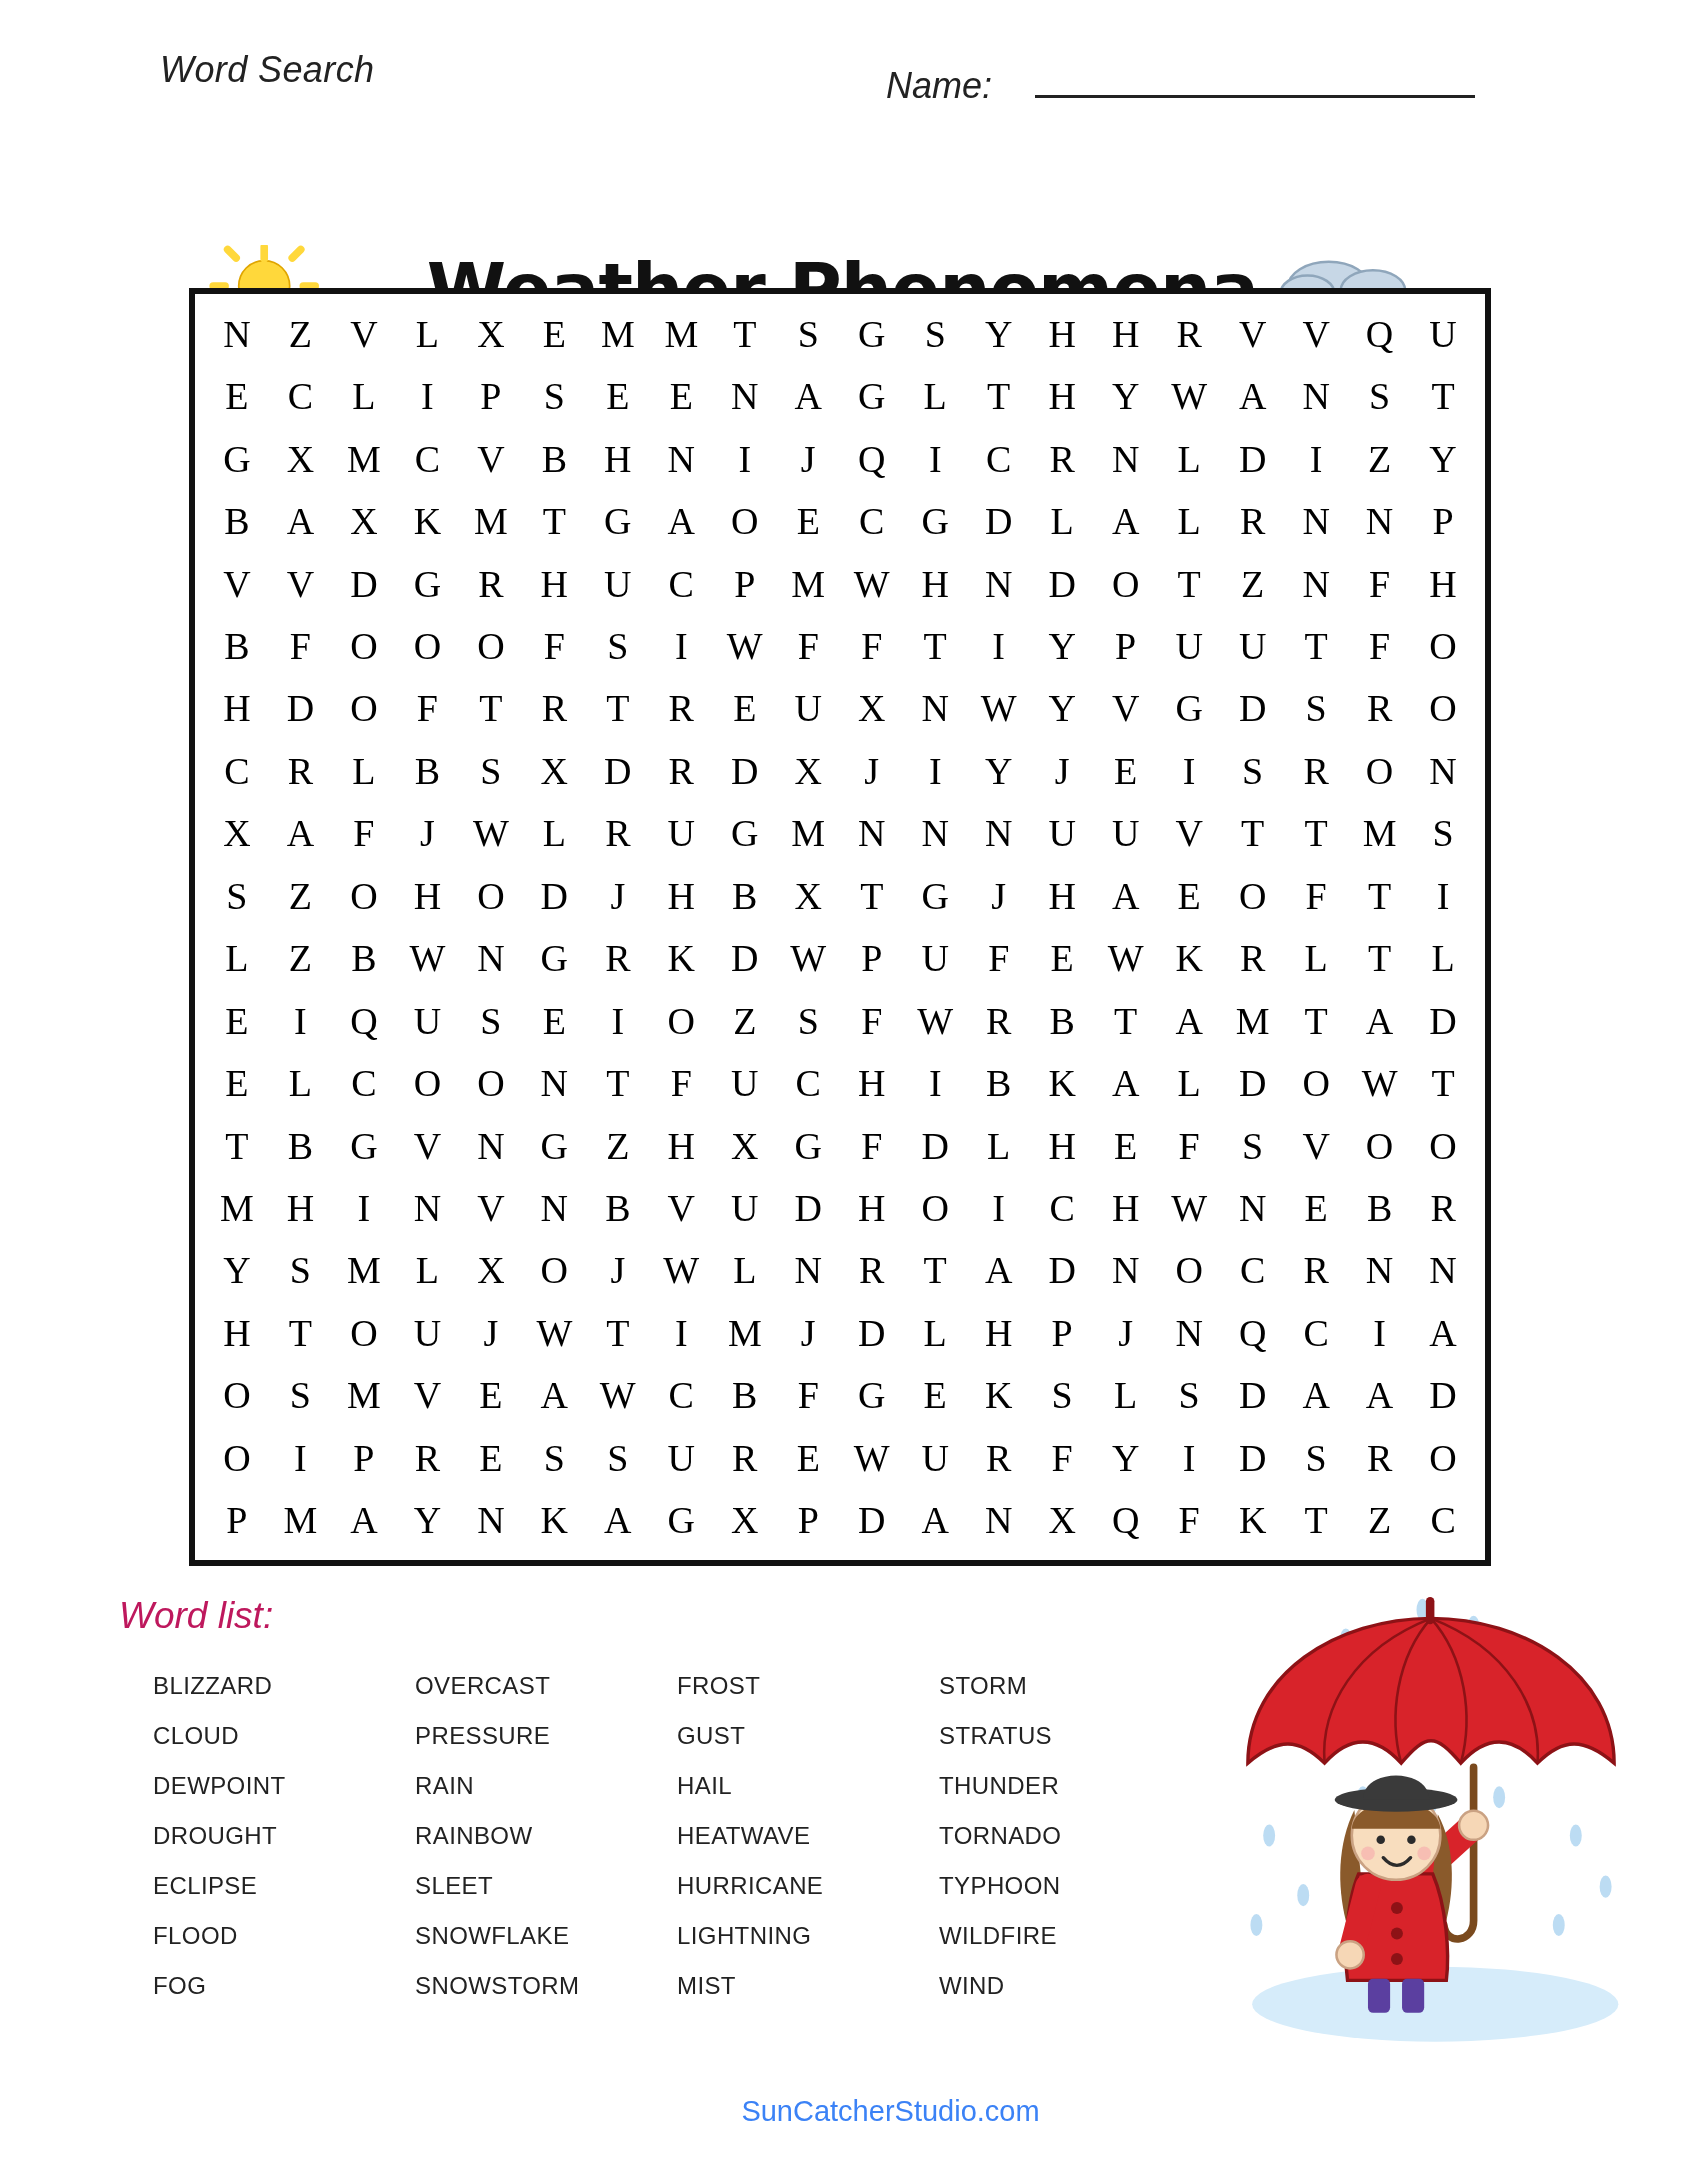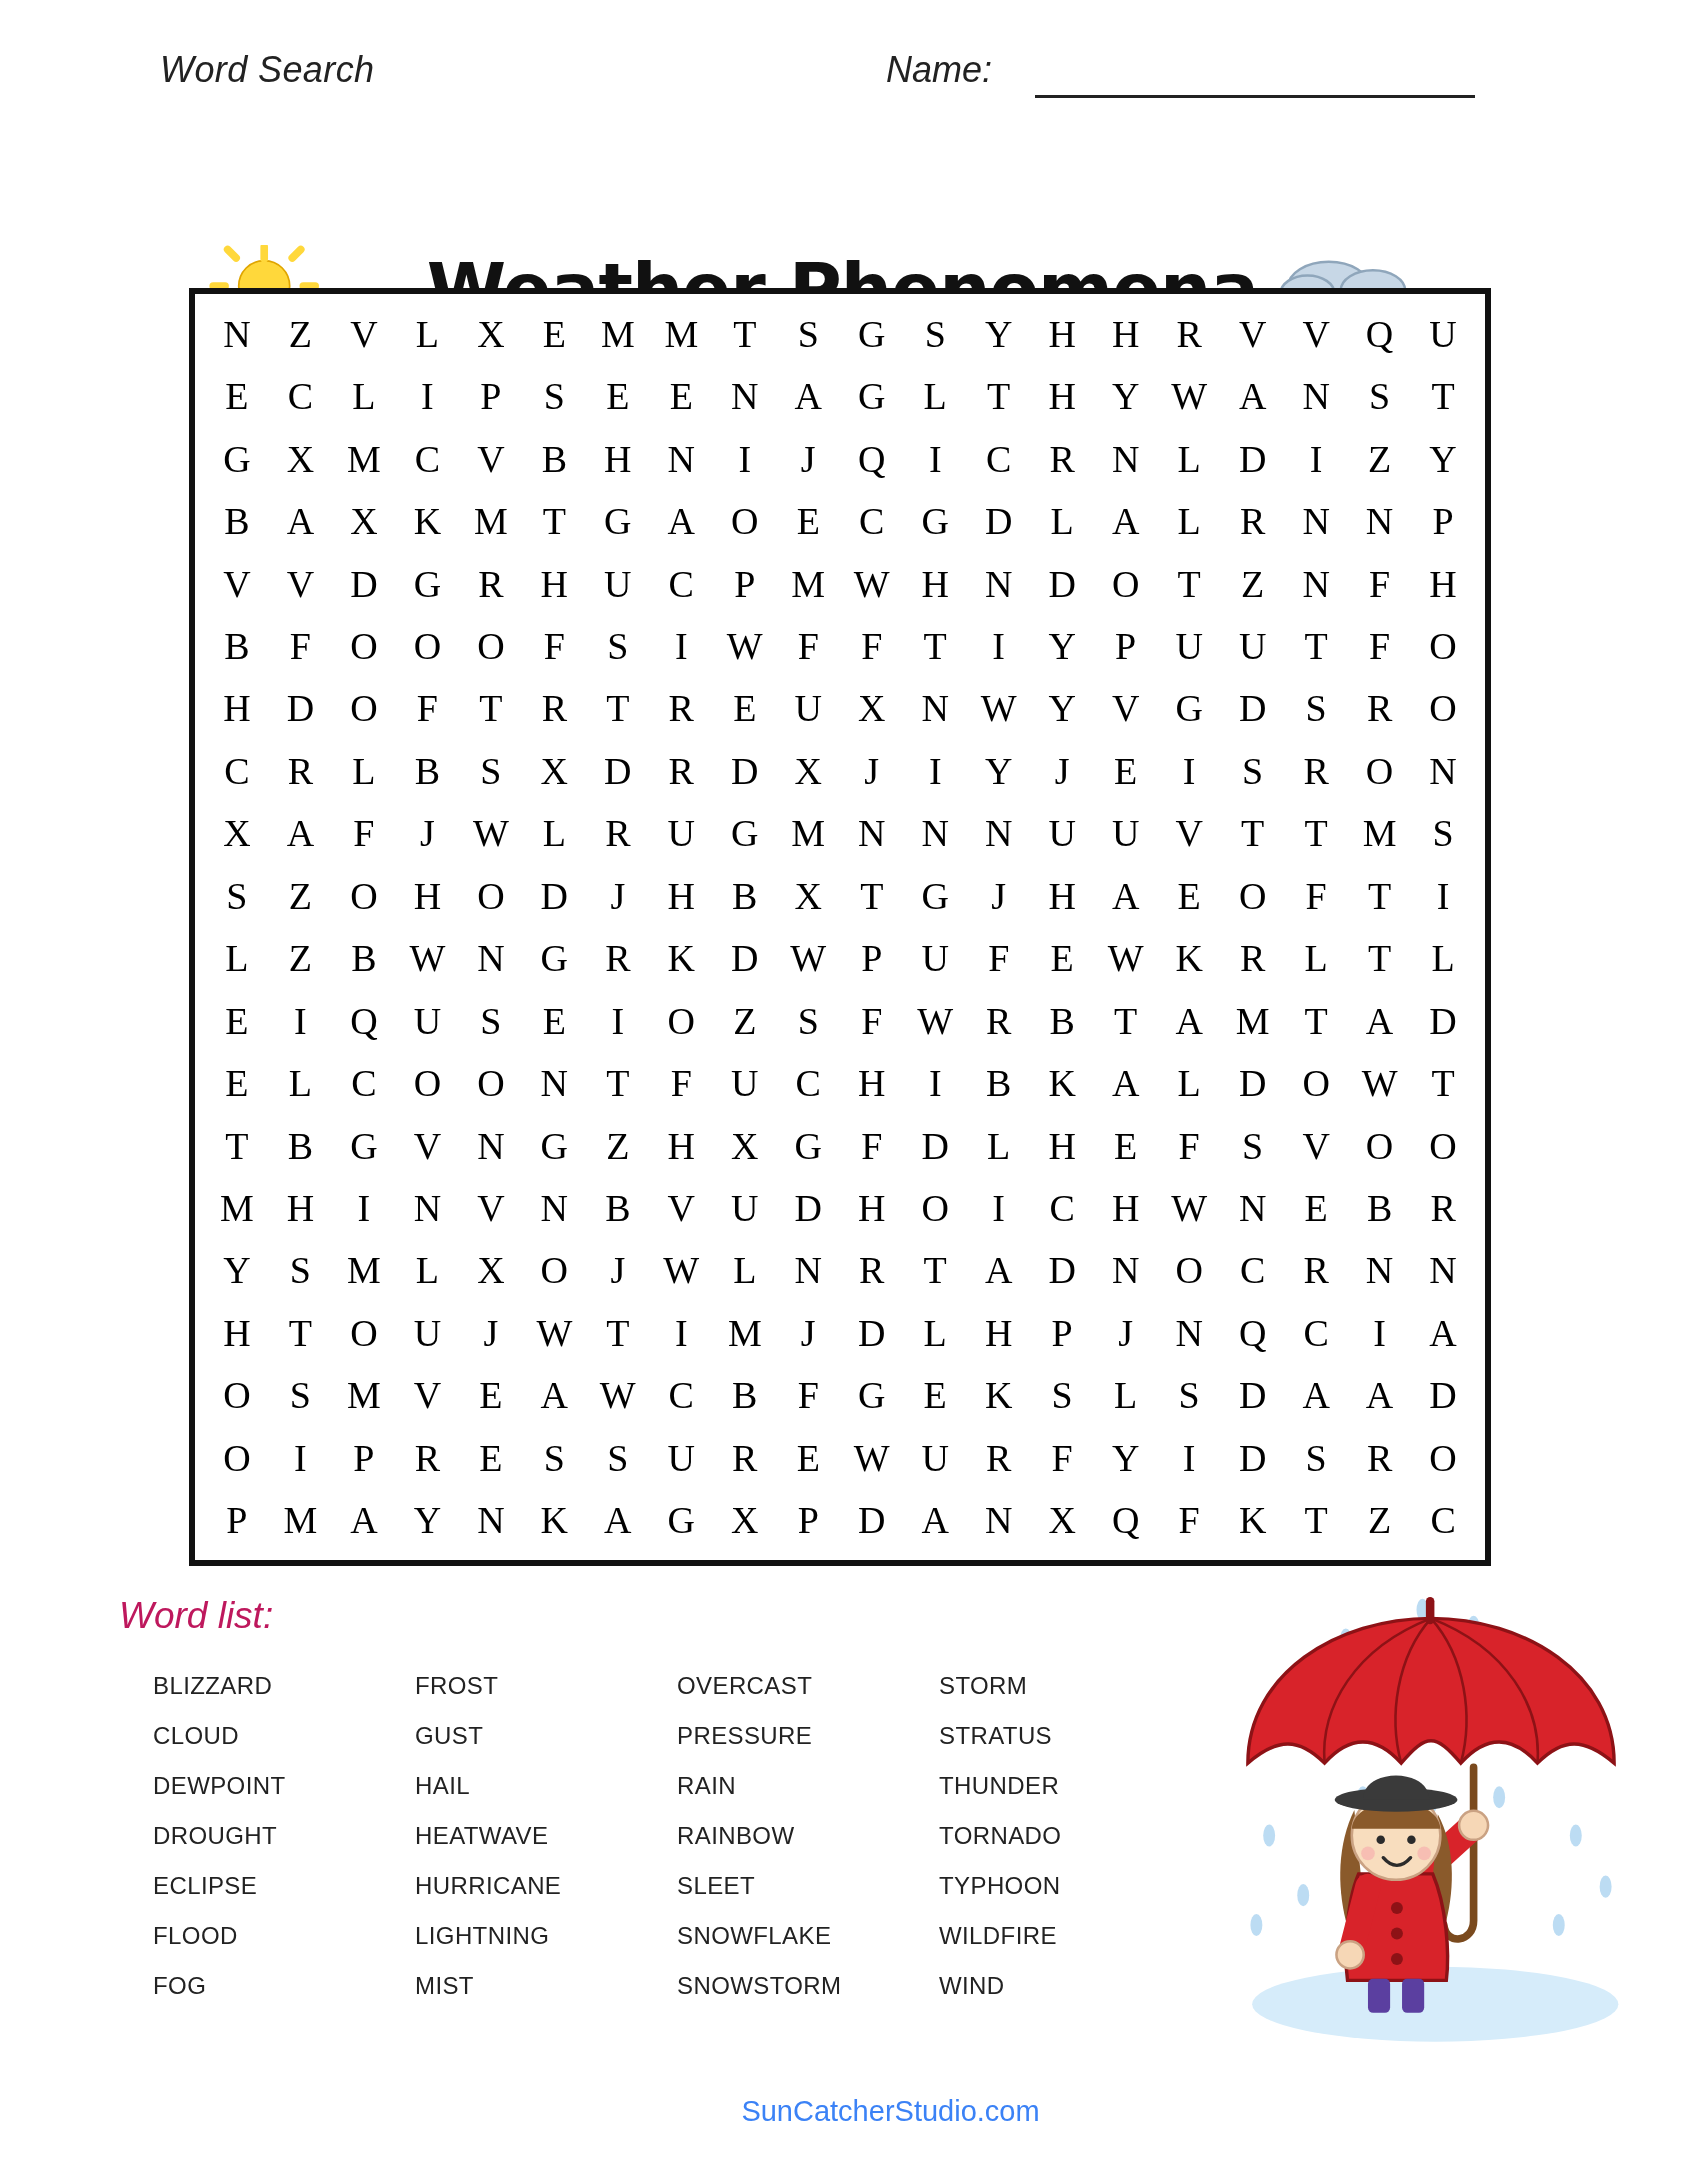--- a/index.html
+++ b/index.html
@@ -36,21 +36,21 @@
     position: absolute;
     left: 160px;
     top: 0px;
     font-size: 36px;
     letter-spacing: 0.4px;
     color: #222;
   }
   .name-label {
     position: absolute;
     left: 886px;
-    top: 0px;
+    top: 16px;
     font-size: 36px;
     color: #222;
   }
   .name-line {
     position: absolute;
     left: 1035px;
     top: 46px;
     width: 440px;
     height: 2.6px;
     background: #222;
@@ -637,36 +637,36 @@
       <div class="word-col">
         <div class="word">BLIZZARD</div>
         <div class="word">CLOUD</div>
         <div class="word">DEWPOINT</div>
         <div class="word">DROUGHT</div>
         <div class="word">ECLIPSE</div>
         <div class="word">FLOOD</div>
         <div class="word">FOG</div>
       </div>
       <div class="word-col">
+        <div class="word">OVERCAST</div>
+        <div class="word">PRESSURE</div>
+        <div class="word">RAIN</div>
+        <div class="word">RAINBOW</div>
+        <div class="word">SLEET</div>
+        <div class="word">SNOWFLAKE</div>
+        <div class="word">SNOWSTORM</div>
+      </div>
+      <div class="word-col">
         <div class="word">FROST</div>
         <div class="word">GUST</div>
         <div class="word">HAIL</div>
         <div class="word">HEATWAVE</div>
         <div class="word">HURRICANE</div>
         <div class="word">LIGHTNING</div>
         <div class="word">MIST</div>
-      </div>
-      <div class="word-col">
-        <div class="word">OVERCAST</div>
-        <div class="word">PRESSURE</div>
-        <div class="word">RAIN</div>
-        <div class="word">RAINBOW</div>
-        <div class="word">SLEET</div>
-        <div class="word">SNOWFLAKE</div>
-        <div class="word">SNOWSTORM</div>
       </div>
       <div class="word-col">
         <div class="word">STORM</div>
         <div class="word">STRATUS</div>
         <div class="word">THUNDER</div>
         <div class="word">TORNADO</div>
         <div class="word">TYPHOON</div>
         <div class="word">WILDFIRE</div>
         <div class="word">WIND</div>
       </div>

